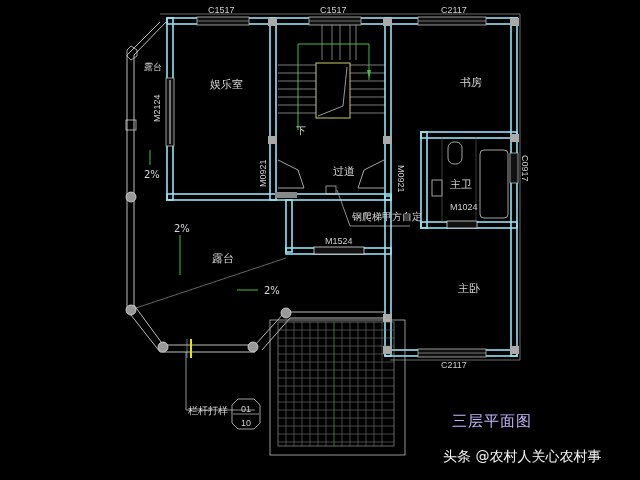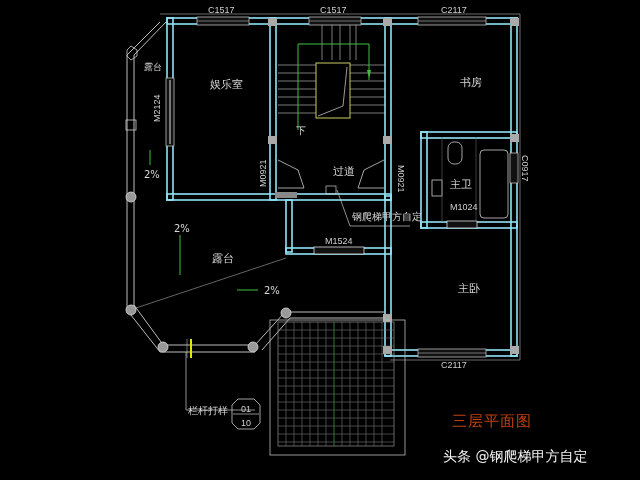--- a/index.html
+++ b/index.html
@@ -5,21 +5,21 @@
     html, body { margin: 0; padding: 0; background: #000; }
     body { width: 640px; height: 480px; overflow: hidden; position: relative; font-family: "DejaVu Sans", sans-serif; }
     #plan { position: absolute; left: 0; top: 0; width: 640px; height: 480px; }
     .lbl { fill: #d8d8d8; font-family: "DejaVu Sans", sans-serif; }
     .dim { fill: #cfcfcf; font-family: "Liberation Sans", sans-serif; font-size: 9px; }
     .wall { fill: none; stroke: #8fe3f5; stroke-width: 1.6; }
     .grey { fill: none; stroke: #bdbdbd; stroke-width: 1; }
     .thin { fill: none; stroke: #9a9a9a; stroke-width: 0.7; }
     .green { fill: none; stroke: #3fbf3f; stroke-width: 1; }
     .col { fill: #999; stroke: #ddd; stroke-width: 0.8; }
-    .title { position: absolute; left: 452px; top: 412px; color: #c2410c; font-size: 15px; letter-spacing: 1px; }
+    .title { position: absolute; left: 452px; top: 412px; color: #c4b5fd; font-size: 15px; letter-spacing: 1px; }
     .watermark { position: absolute; left: 443px; top: 448px; color: #f4f4f4; font-size: 14px; }
     .watermark b { font-weight: normal; }
   </style>
 </head>
 <body>
 
 <svg id="plan" viewBox="0 0 640 480" xmlns="http://www.w3.org/2000/svg">
 
   <g>
     <line x1="160" y1="14" x2="520" y2="14" class="thin"></line>
@@ -240,14 +240,14 @@
   <text x="352" y="220" class="lbl" font-size="10">钢爬梯甲方自定</text>
   <text x="144" y="178" class="lbl" font-size="10">2%</text>
   <text x="174" y="232" class="lbl" font-size="10">2%</text>
   <text x="264" y="294" class="lbl" font-size="10">2%</text>
   <text x="188" y="414" class="lbl" font-size="10">栏杆打样</text>
 </svg>
 
 <div class="title">三层平面图</div>
 <div class="watermark">
   <b>头条</b>
-  <span>@钢爬梯甲方自定</span>
+  <span>@农村人关心农村事</span>
 </div>
 
 </body></html>

